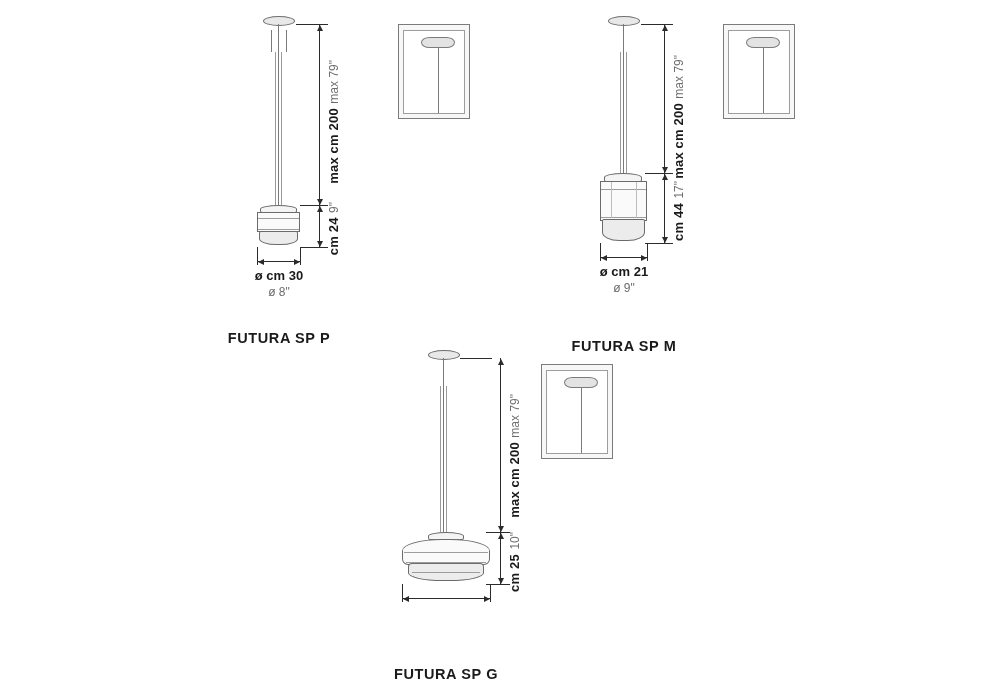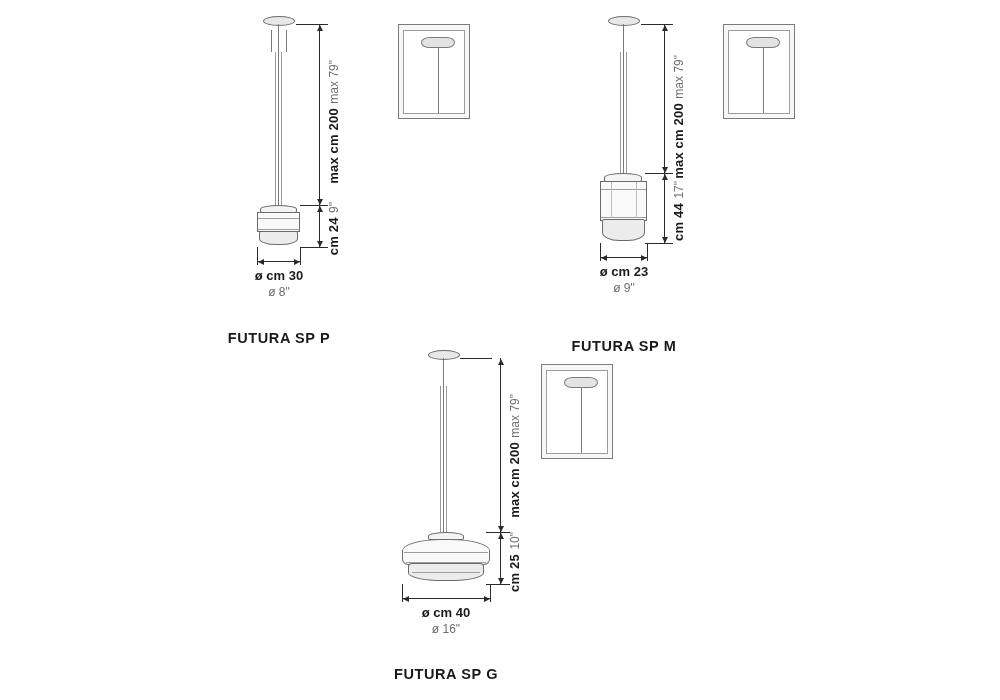--- a/index.html
+++ b/index.html
@@ -296,21 +296,21 @@
       <span class="big">cm 44</span>
       <span class="small">17"</span>
     </div>
 
     <div class="dim-tick-v" style="left:275px; top:243px; height:18px;"></div>
     <div class="dim-tick-v" style="left:322px; top:243px; height:18px;"></div>
     <div class="dim-h" style="left:275px; top:257px; width:48px;"></div>
     <div class="arrow-left" style="left:276px; top:255px;"></div>
     <div class="arrow-right" style="left:316px; top:255px;"></div>
     <div class="hlabel" style="left:239px; top:264px; width:120px;">
-      <span class="big">ø cm 23</span>
+      <span class="big">ø cm 21</span>
       <span class="small">ø 9"</span>
     </div>
 
     <div class="model-name" style="left:239px; top:338px; width:120px;">FUTURA SP M</div>
 
     <div class="inset" style="left:393px; top:14px; width:80px; height:108px;">
       <div class="inset-rect" style="left:5px; top:10px; width:72px; height:95px;"></div>
       <div class="inset-inner" style="left:10px; top:16px; width:62px; height:84px;"></div>
       <div class="inset-blob" style="left:28px; top:23px; width:34px; height:11px;"></div>
       <div class="inset-stem" style="left:45px; top:33px; height:66px;"></div>
@@ -354,24 +354,20 @@
     <div class="vlabel" style="left:347px; top:196px;">
       <span class="big">cm 25</span>
       <span class="small">10"</span>
     </div>
 
     <div class="dim-tick-v" style="left:242px; top:248px; height:18px;"></div>
     <div class="dim-tick-v" style="left:330px; top:248px; height:18px;"></div>
     <div class="dim-h" style="left:242px; top:262px; width:89px;"></div>
     <div class="arrow-left" style="left:243px; top:260px;"></div>
     <div class="arrow-right" style="left:324px; top:260px;"></div>
-    <div class="hlabel" style="left:226px; top:269px; width:120px;">
-      <span class="big">ø cm 40</span>
-      <span class="small">ø 16"</span>
-    </div>
 
     <div class="model-name" style="left:226px; top:330px; width:120px;">FUTURA SP G</div>
 
     <div class="inset" style="left:376px; top:18px; width:80px; height:108px;">
       <div class="inset-rect" style="left:5px; top:10px; width:72px; height:95px;"></div>
       <div class="inset-inner" style="left:10px; top:16px; width:62px; height:84px;"></div>
       <div class="inset-blob" style="left:28px; top:23px; width:34px; height:11px;"></div>
       <div class="inset-stem" style="left:45px; top:33px; height:66px;"></div>
       <div class="hairline" style="left:5px; top:10px; width:72px; background:#7b7b7b;"></div>
     </div>

